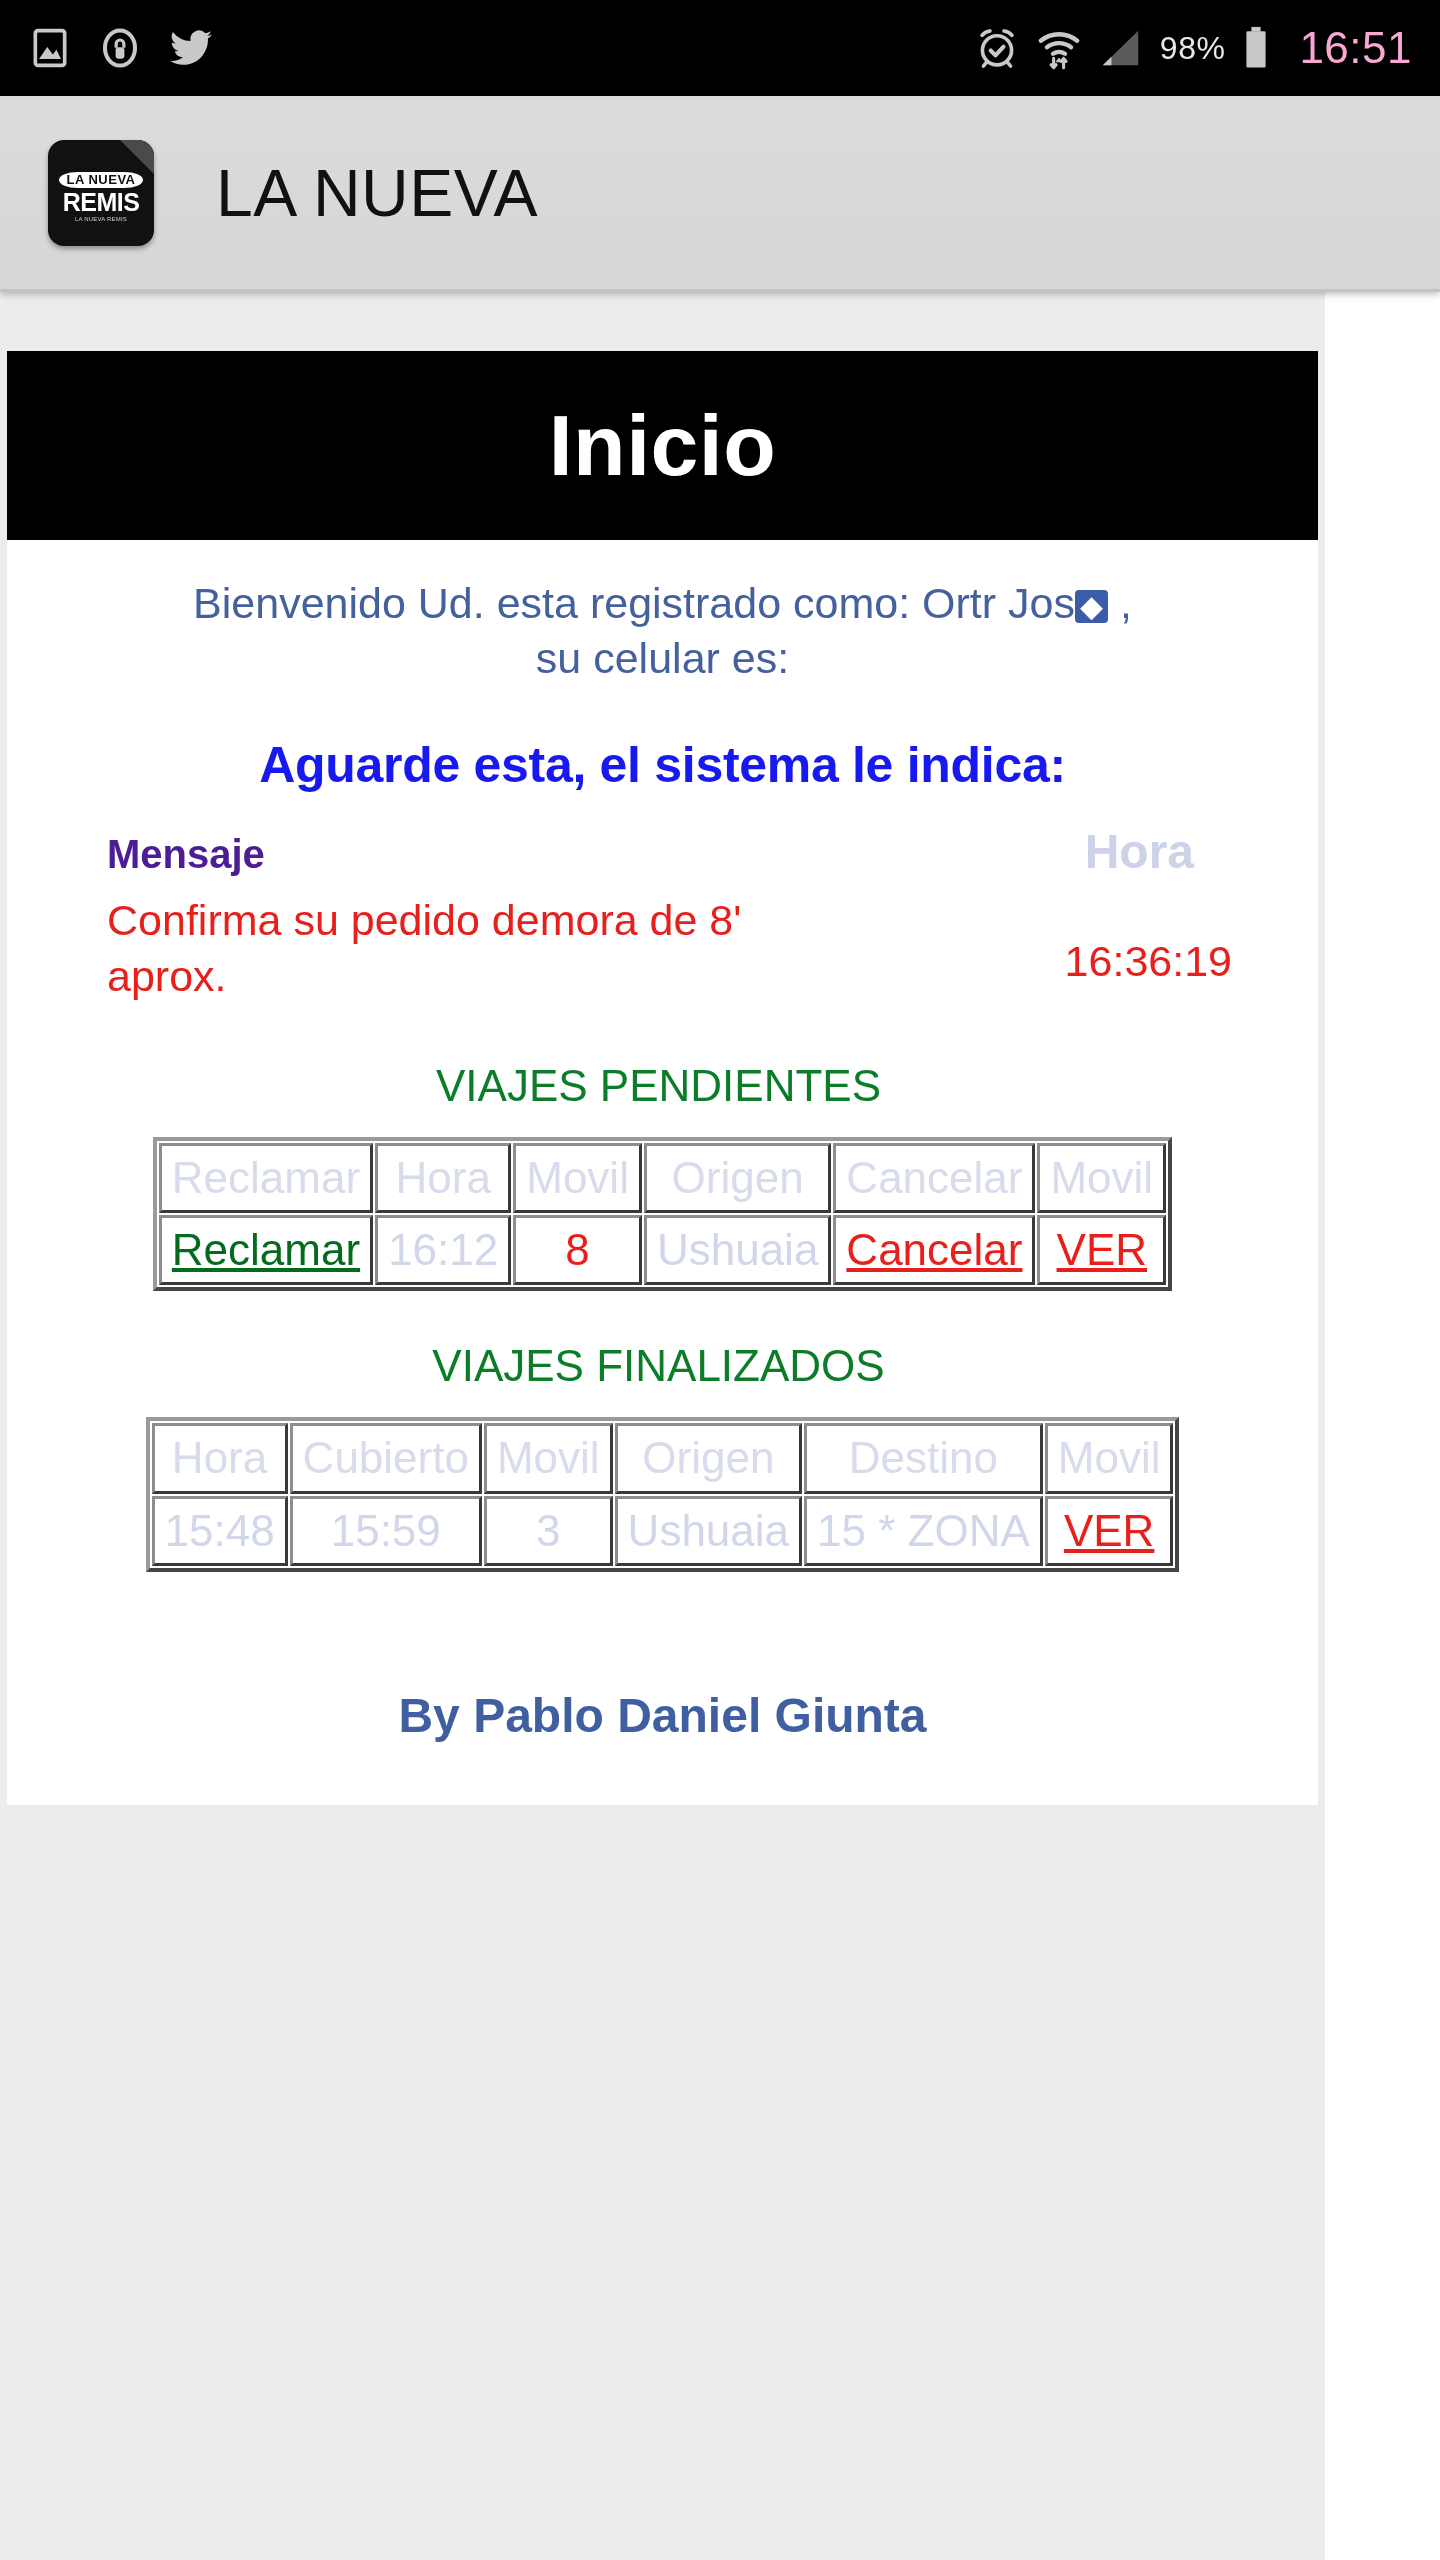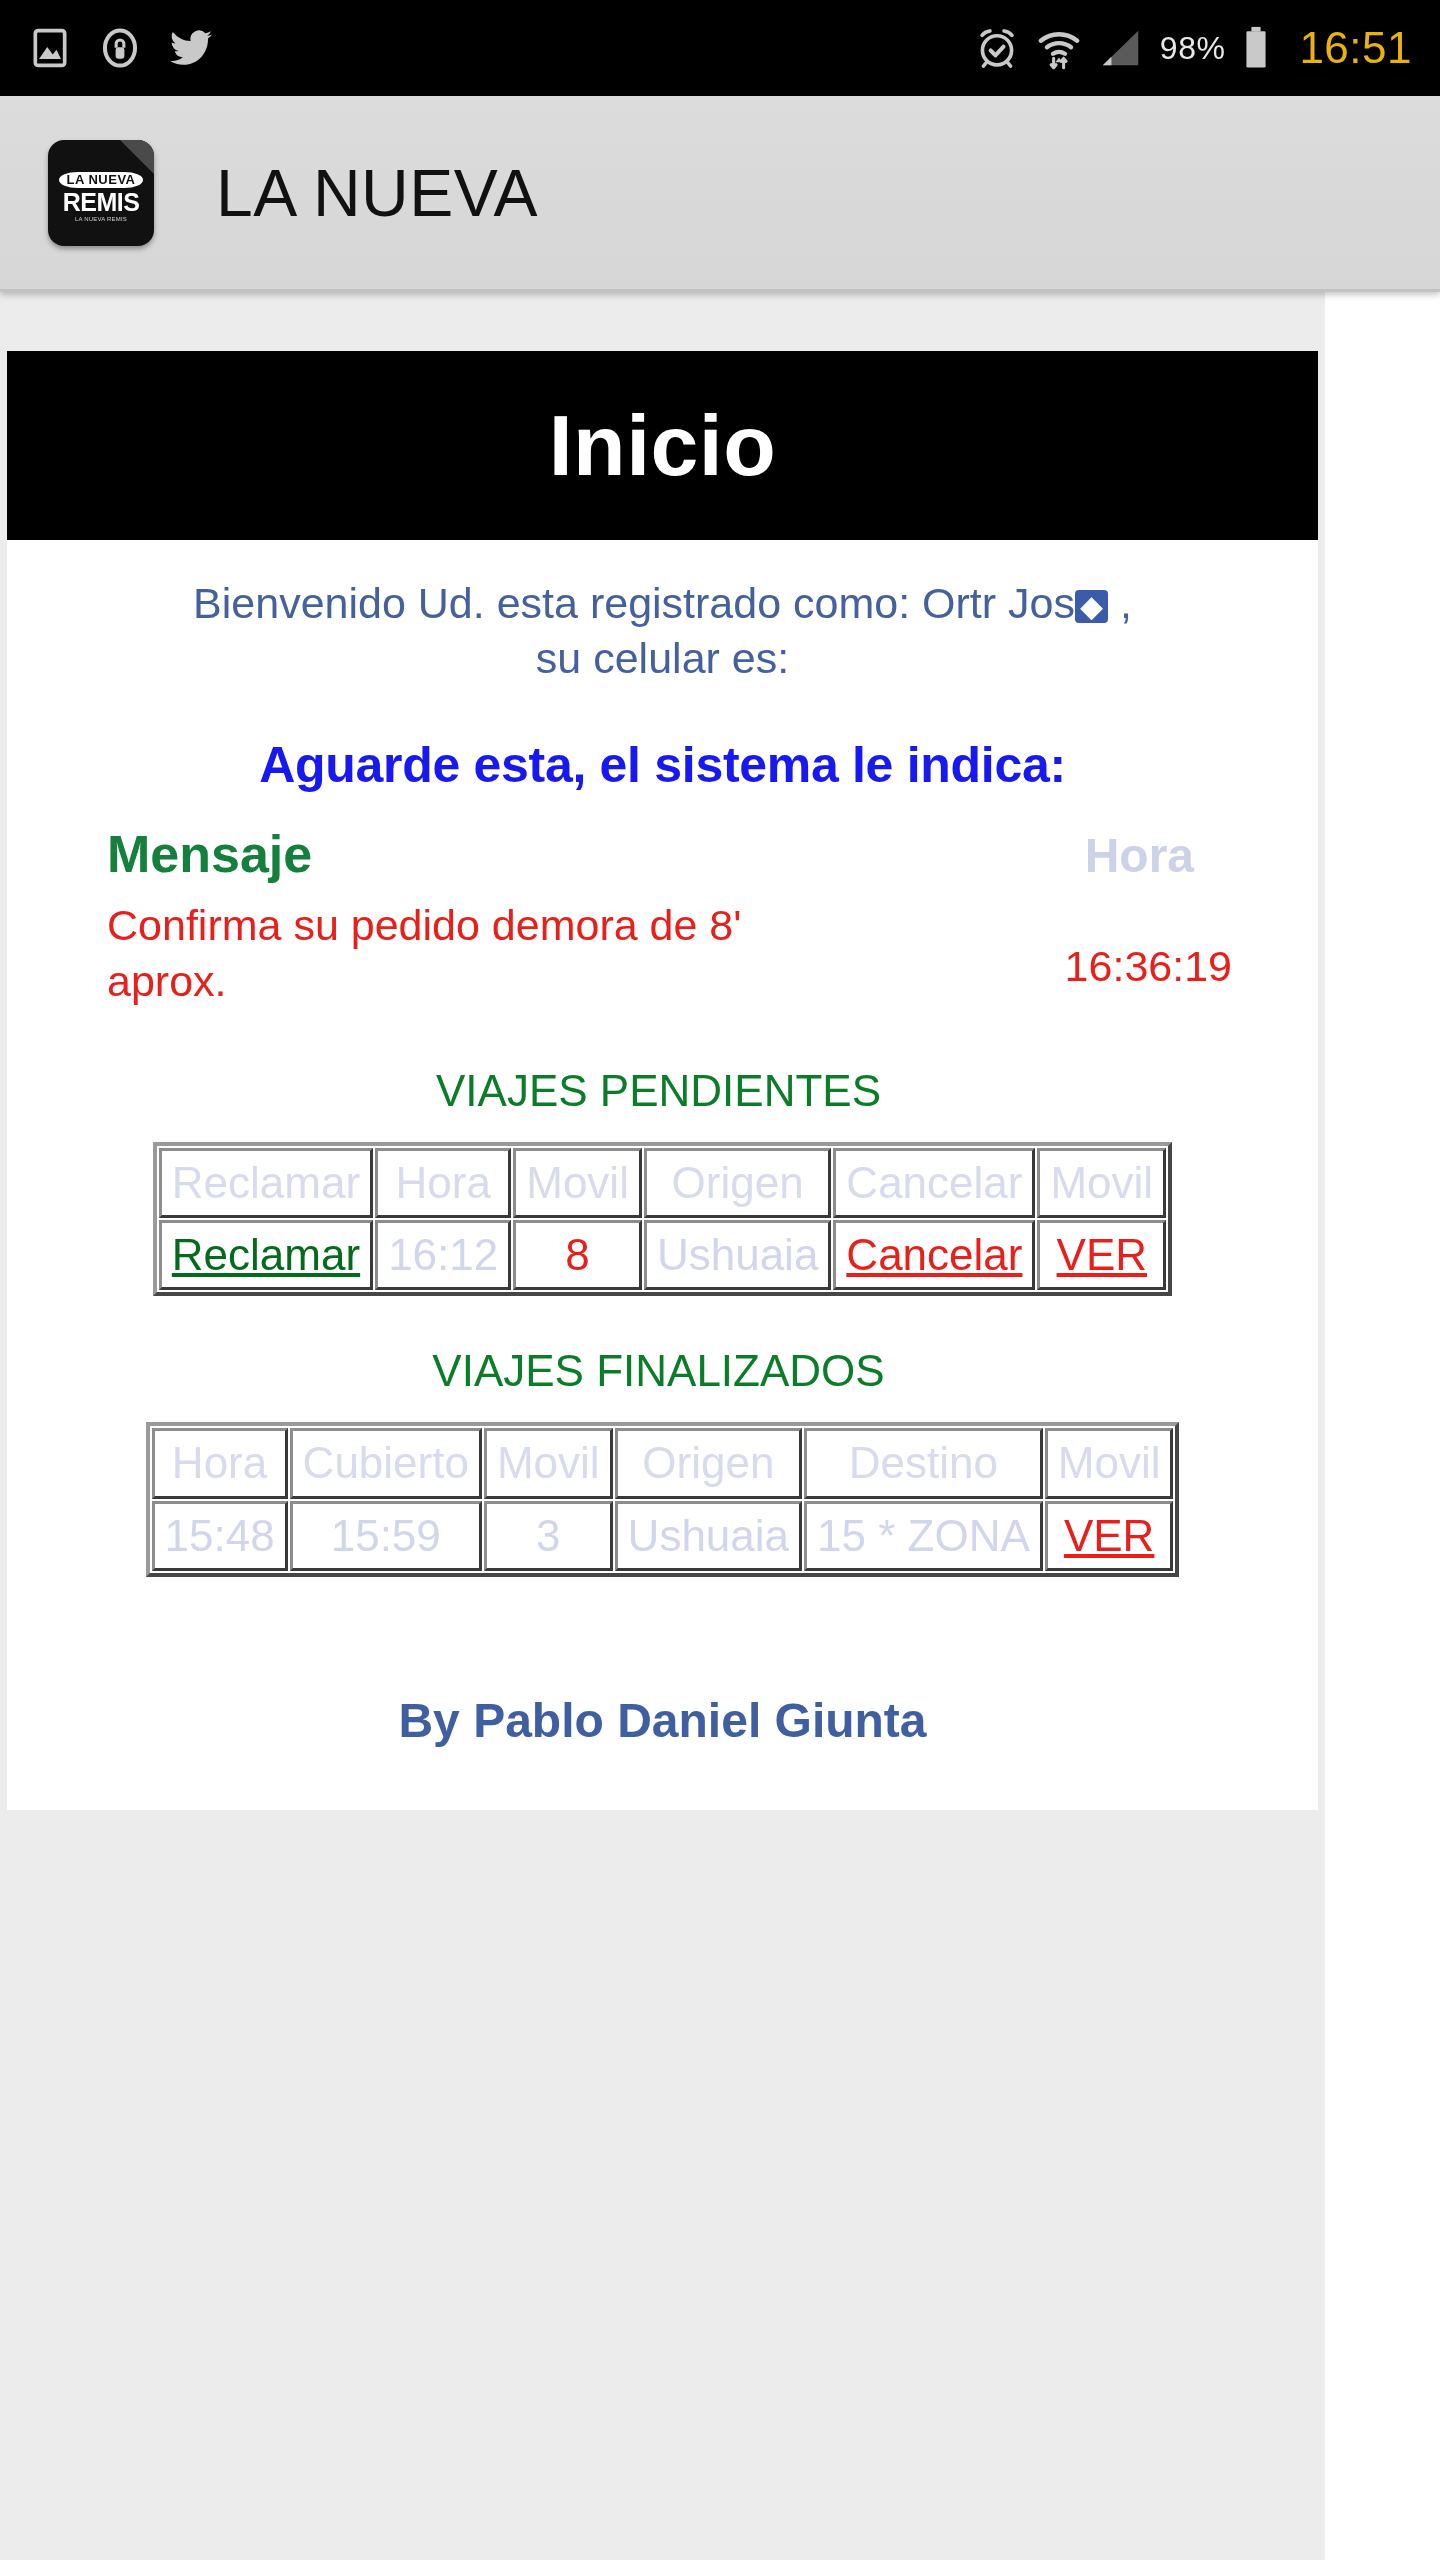--- a/index.html
+++ b/index.html
@@ -30,21 +30,21 @@
     gap: 16px;
   }
   .sb-icon { display: inline-flex; align-items: center; justify-content: center; }
   .sb-battpct {
     color: #e8e8e8;
     font-size: 32px;
     letter-spacing: 0.5px;
     font-family: "Liberation Sans", sans-serif;
   }
   .sb-clock {
-    color: #eab308;
+    color: #f9a8d4;
     font-size: 44px;
     letter-spacing: 0.5px;
     margin-left: 12px;
     font-family: "Liberation Sans", sans-serif;
   }
 
   
   .appbar {
     position: relative;
     width: 1440px;
@@ -178,22 +178,22 @@
     letter-spacing: -0.3px;
     font-family: "Liberation Sans", sans-serif;
   }
 
   .msg-head {
     display: flex;
     padding: 8px 64px 4px 100px;
     align-items: baseline;
   }
   .msg-head .h-mensaje {
-    color: #15803d;
-    font-size: 52px;
+    color: #4c1d95;
+    font-size: 40px;
     font-weight: bold;
     flex: 1 1 auto;
   }
   .msg-head .h-hora {
     color: #ccd2e8;
     font-size: 48px;
     font-weight: bold;
     flex: 0 0 auto;
     padding-right: 60px;
   }

